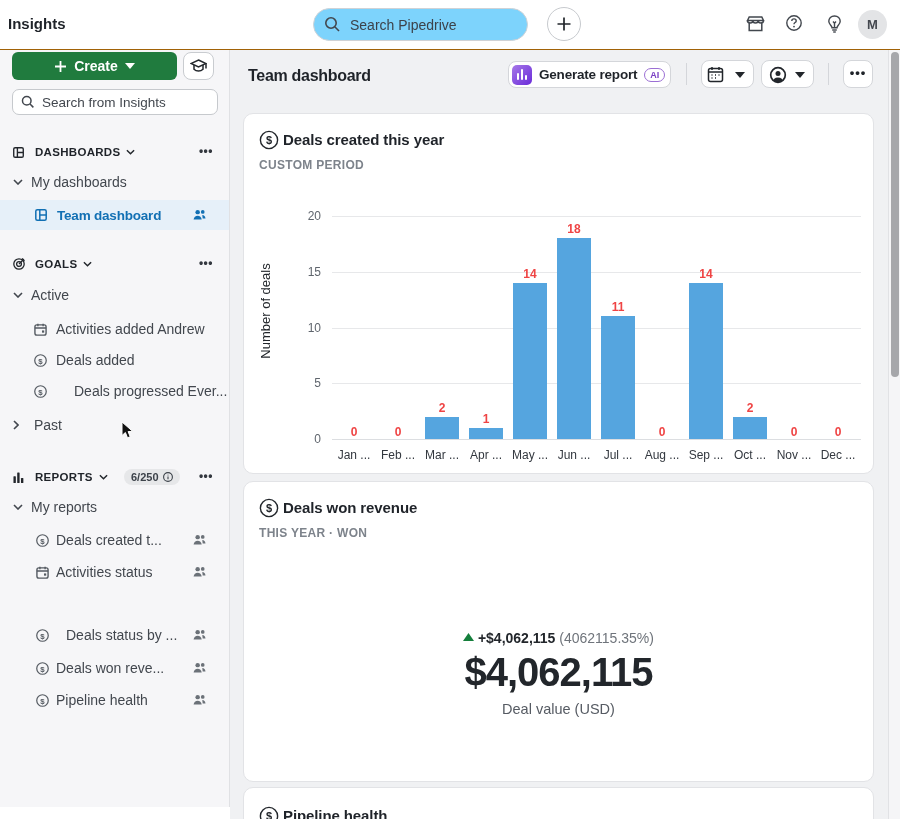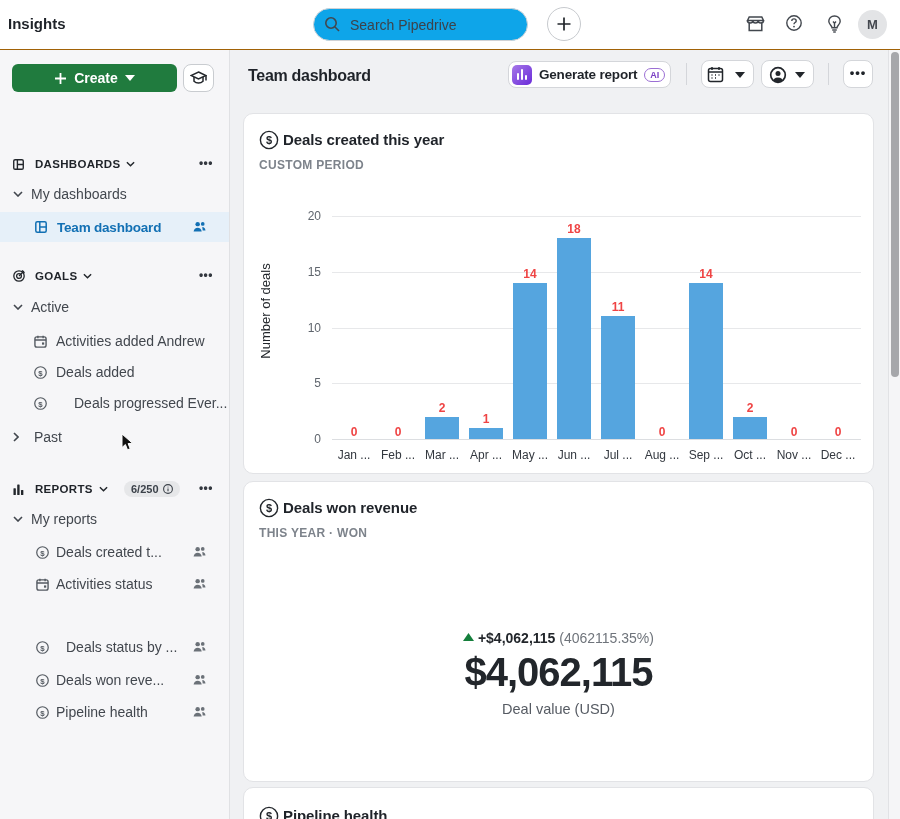--- a/index.html
+++ b/index.html
@@ -3,28 +3,28 @@
 <meta charset="utf-8">
 <style>
 * { margin:0; padding:0; box-sizing:border-box; }
 html,body { width:900px; height:819px; overflow:hidden; }
 body { font-family:"Liberation Sans", sans-serif; background:#fff; position:relative; }
 #stage { position:absolute; top:0; left:0; width:900px; height:819px; overflow:hidden; }
 
 
 #header { position:absolute; top:0; left:0; width:900px; height:50px; background:#fff; border-bottom:1px solid #a16207; z-index:5; }
 #hTitle { position:absolute; left:8px; top:15px; font-size:15px; font-weight:bold; color:#1f2329; }
-#hSearch { position:absolute; left:313px; top:8px; width:215px; height:33px; border:1px solid #cfd2d6; border-radius:17px; background:#0ea5e9; display:flex; align-items:center; }
+#hSearch { position:absolute; left:313px; top:8px; width:215px; height:33px; border:1px solid #cfd2d6; border-radius:17px; background:#7dd3fc; display:flex; align-items:center; }
 #hSearch span { color:#3c424a; font-size:14px; margin-left:9px; }
 #hPlus { position:absolute; left:547px; top:7px; width:34px; height:34px; border:1px solid #c7cace; border-radius:50%; background:#fff; display:flex; align-items:center; justify-content:center; }
 .hIcon { position:absolute; top:15px; }
 #hAvatar { position:absolute; left:858px; top:10px; width:29px; height:29px; border-radius:50%; background:#e3e4e6; color:#43474e; font-size:13px; font-weight:bold; display:flex; align-items:center; justify-content:center; }
 
 
-#sidebar { position:absolute; top:50px; left:0; width:230px; height:769px; background:#f6f6f8; border-right:1px solid #e0e1e4; }
+#sidebar { position:absolute; top:38px; left:0; width:230px; height:769px; background:#f6f6f8; border-right:1px solid #e0e1e4; }
 #btnCreate { position:absolute; left:12px; top:14px; width:165px; height:28px; background:#207b3e; border-radius:6px; color:#fff; font-size:14px; font-weight:bold; display:flex; align-items:center; justify-content:center; gap:7px; }
 #btnLearn { position:absolute; left:183px; top:14px; width:31px; height:28px; background:#fff; border:1px solid #c9ccd0; border-radius:8px; display:flex; align-items:center; justify-content:center; }
 #sSearch { position:absolute; left:12px; top:51px; width:206px; height:26px; background:#fff; border:1px solid #c6c9cd; border-radius:7px; display:flex; align-items:center; }
 #sSearch span { color:#42474e; font-size:13.5px; margin-left:7px; }
 .srow { position:absolute; left:0; width:229px; height:30px; display:flex; align-items:center; }
 .shead { font-size:11.5px; font-weight:bold; letter-spacing:.3px; color:#1f2329; }
 .sitem { font-size:14px; color:#42474e; white-space:nowrap; }
 .dots { position:absolute; right:16px; color:#33383f; font-size:12px; font-weight:bold; letter-spacing:0.5px; top:50%; transform:translateY(-58%); }
 .chev { margin-left:13px; margin-right:8px; flex:none; }
 .ico16 { flex:none; }
@@ -110,20 +110,27 @@
         </svg>Create<svg width="10" height="6" viewBox="0 0 10 6" fill="#fff">
           <path d="M0 0 L10 0 L5 6 Z"></path>
         </svg></div>
   <div id="btnLearn">
         <svg width="17" height="15" viewBox="0 0 17 15" fill="none" stroke="#22262b" stroke-width="1.5">
           <path d="M8.5 1 L16 4.5 L8.5 8 L1 4.5 Z"></path>
           <path d="M4 6 V10.2 C4 10.2 5.8 12 8.5 12 C11.2 12 13 10.2 13 10.2 V6"></path>
           <path d="M16 4.5 V9.5"></path>
         </svg>
       </div>
+  <div id="sSearch">
+    <svg width="14" height="14" viewBox="0 0 17 17" style="margin-left:8px" fill="none" stroke="#42474e" stroke-width="1.8">
+          <circle cx="7" cy="7" r="5.2"></circle>
+          <path d="M11 11 L15 15"></path>
+        </svg>
+    <span>Search from Insights</span>
+  </div>
 
   <div class="srow" style="top:99px">
     <svg class="ico16" style="margin-left:13px" width="11" height="11" viewBox="0 0 12 12" fill="none" stroke="#22262b" stroke-width="1.5">
           <rect x="0.8" y="0.8" width="10.4" height="10.4" rx="1.5"></rect>
           <path d="M4.8 0.8 V11.2 M4.8 6 H11.2"></path>
         </svg>
     <span class="shead" style="margin-left:11px">DASHBOARDS</span>
     <svg style="margin-left:6px" width="9" height="6" viewBox="0 0 10 6" fill="none" stroke="#22262b" stroke-width="1.6">
           <path d="M1 1 L5 5 L9 1"></path>
         </svg>

